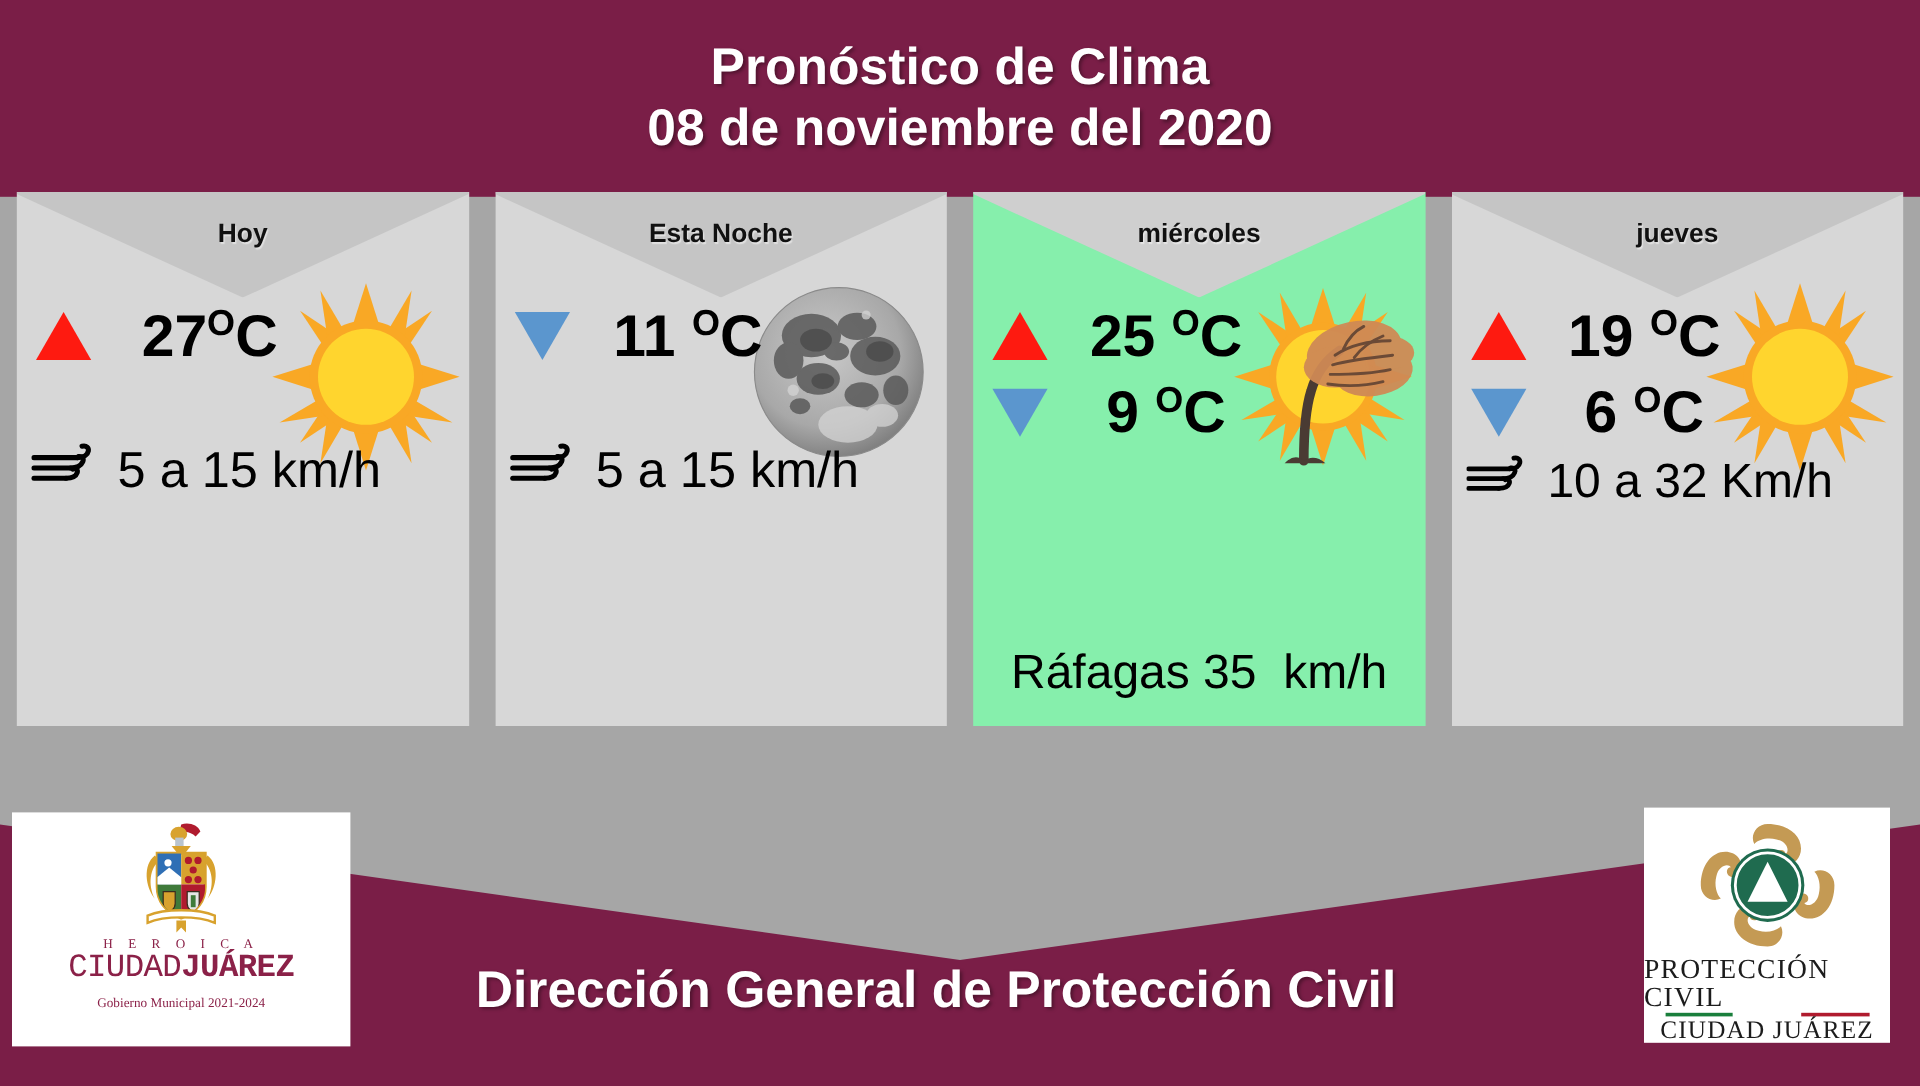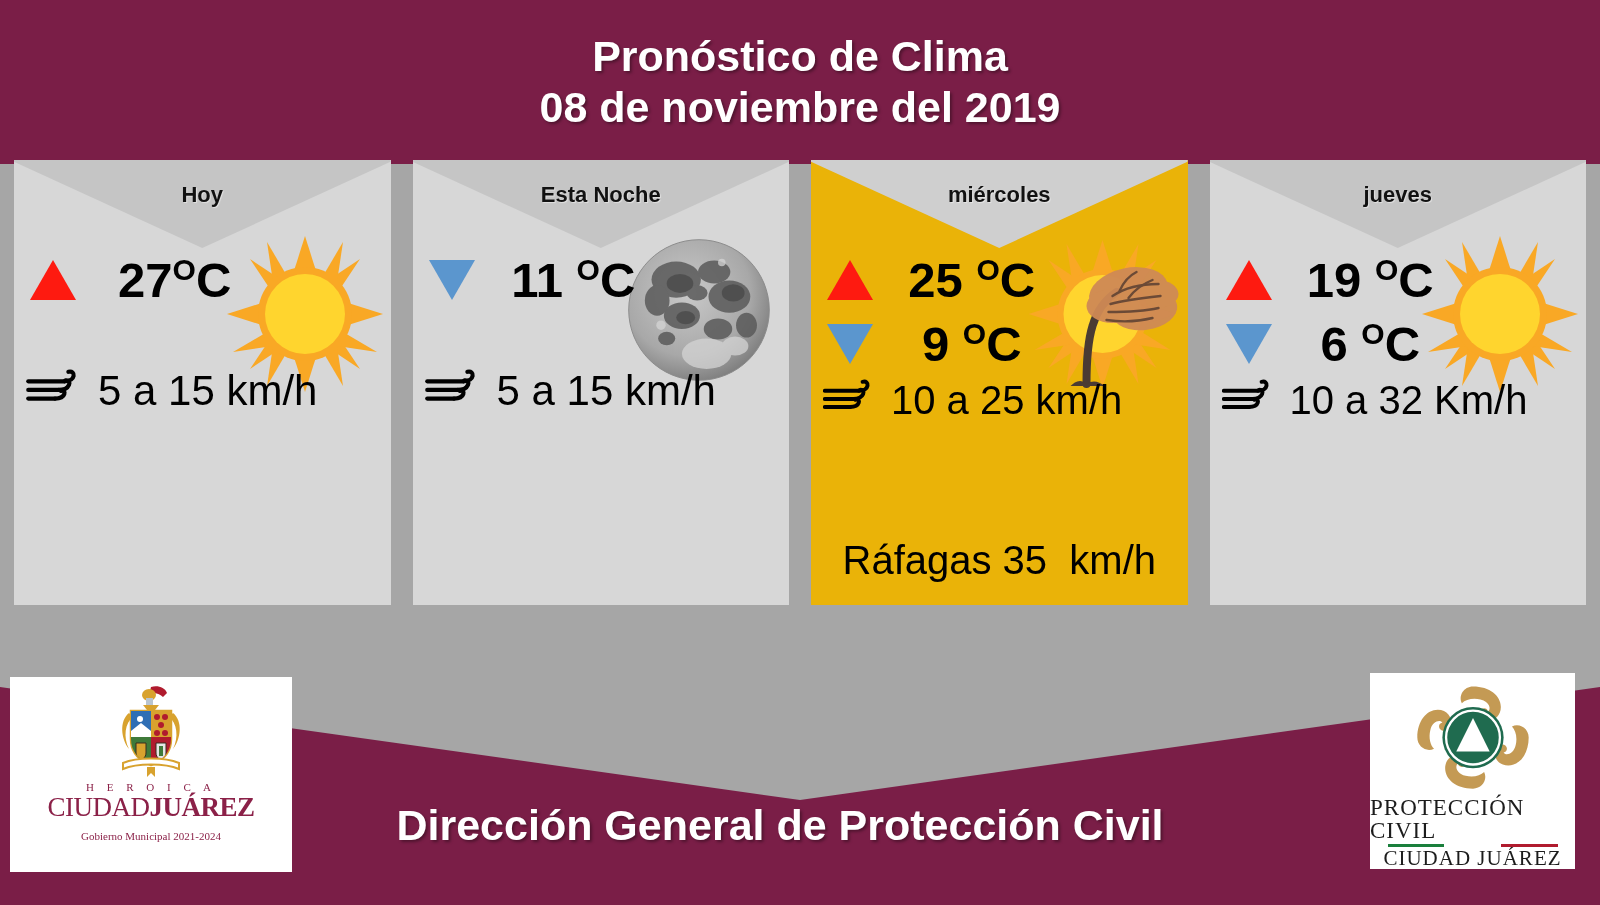--- a/index.html
+++ b/index.html
@@ -43,21 +43,21 @@
     padding: 0 14px;
     gap: 22px;
     text-decoration: underline;
   }
   .card {
     position: relative;
     flex: 1 1 0;
     background: #d7d7d7;
     overflow: hidden;
   }
-  .card.green { background: #eab308; }
+  .card.green { background: #86efac; }
 
   
   .chevron {
     position: absolute;
     left: 0; top: 0;
     width: 100%; height: 88px;
     background: #c5c5c5;
     clip-path: polygon(0 0, 100% 0, 100% 2%, 50% 100%, 0 2%);
   }
   .card.green .chevron {
@@ -204,21 +204,21 @@
     color: #8b2148;
     margin-top: 2px;
     font-family: "Liberation Serif", serif;
   }
   .ciudad-juarez {
     font-size: 27px;
     color: #8b2148;
     letter-spacing: -0.5px;
     line-height: 1;
     margin-top: 1px;
-    font-family: Liberation Serif, serif;
+    font-family: Liberation Mono, monospace;
   }
   .ciudad-juarez b { font-weight: bold; }
   .gobmun {
     font-size: 11px;
     color: #8b2148;
     margin-top: 9px;
     font-family: "Liberation Serif", serif;
   }
 
   
@@ -255,21 +255,21 @@
     line-height: 1;
   }
 </style>
 </head>
 <body>
 
 <div id="page">
 
   <div class="header">
     <div class="header-line l1">Pronóstico de Clima</div>
-    <div class="header-line l2">08 de noviembre del 2019</div>
+    <div class="header-line l2">08 de noviembre del 2020</div>
   </div>
 
   <div class="cards">
 
     <div class="card">
       <div class="chevron"></div>
       <div class="daylabel">Hoy</div>
       <div class="card-body">
         <div class="art">
           <svg viewBox="0 0 160 160" width="160" height="160" aria-hidden="true">
@@ -431,35 +431,20 @@
         <div class="temps">
           <div class="temp-row">
             <span class="tri up"></span>
             <span class="temp-val"><span>25</span> <span class="deg">O</span><span>C</span></span>
           </div>
           <div class="temp-row">
             <span class="tri down"></span>
             <span class="temp-val"><span>9</span> <span class="deg">O</span><span>C</span></span>
           </div>
         </div>
-        <div class="wind" style="top:148px;">
-          <span class="wind-icon">
-            <svg viewBox="0 0 60 44" width="54" height="40" aria-hidden="true">
-              <g stroke="#000" stroke-width="4.4" fill="none" stroke-linecap="round">
-                <line x1="2" y1="14" x2="40" y2="14"></line>
-                <line x1="2" y1="23" x2="34" y2="23"></line>
-                <line x1="2" y1="32" x2="30" y2="32"></line>
-                <path d="M40 14 C52 14, 52 2, 44 4"></path>
-                <path d="M34 23 C46 23, 48 12, 41 13"></path>
-                <path d="M30 32 C42 32, 42 22, 36 24"></path>
-              </g>
-            </svg>
-          </span>
-          <span class="wind-text" style="font-size:40px;">10 a 25 km/h</span>
-        </div>
       </div>
       <div class="gusts">Ráfagas 35  km/h</div>
     </div>
 
     <div class="card">
       <div class="chevron"></div>
       <div class="daylabel">jueves</div>
       <div class="card-body">
         <div class="art">
           <svg viewBox="0 0 160 160" width="160" height="160" aria-hidden="true">

